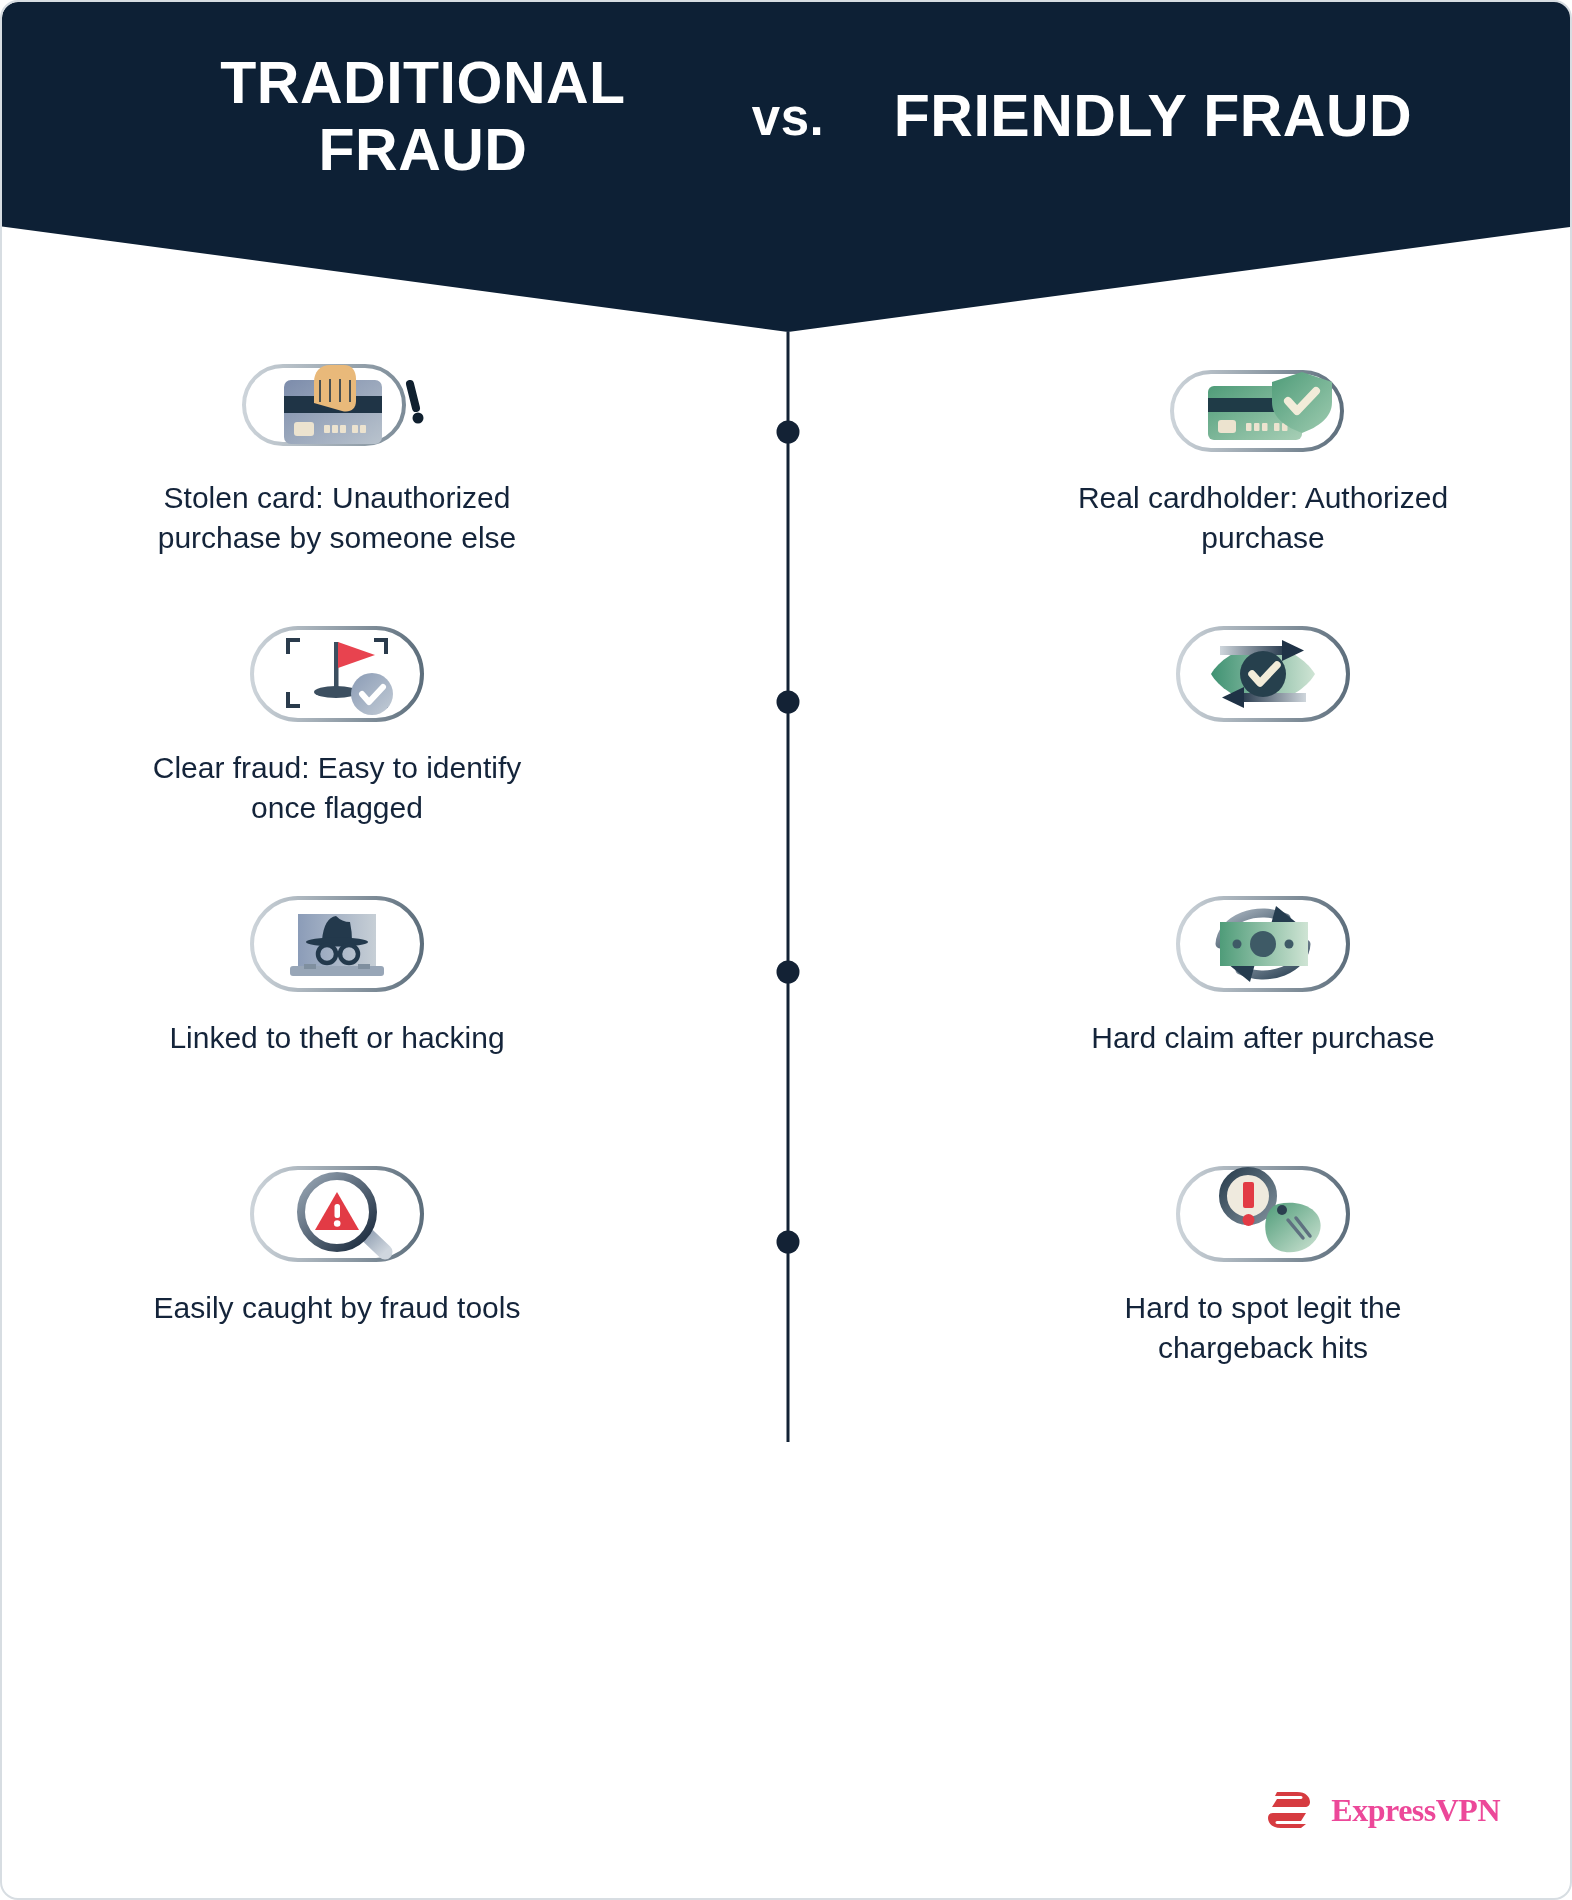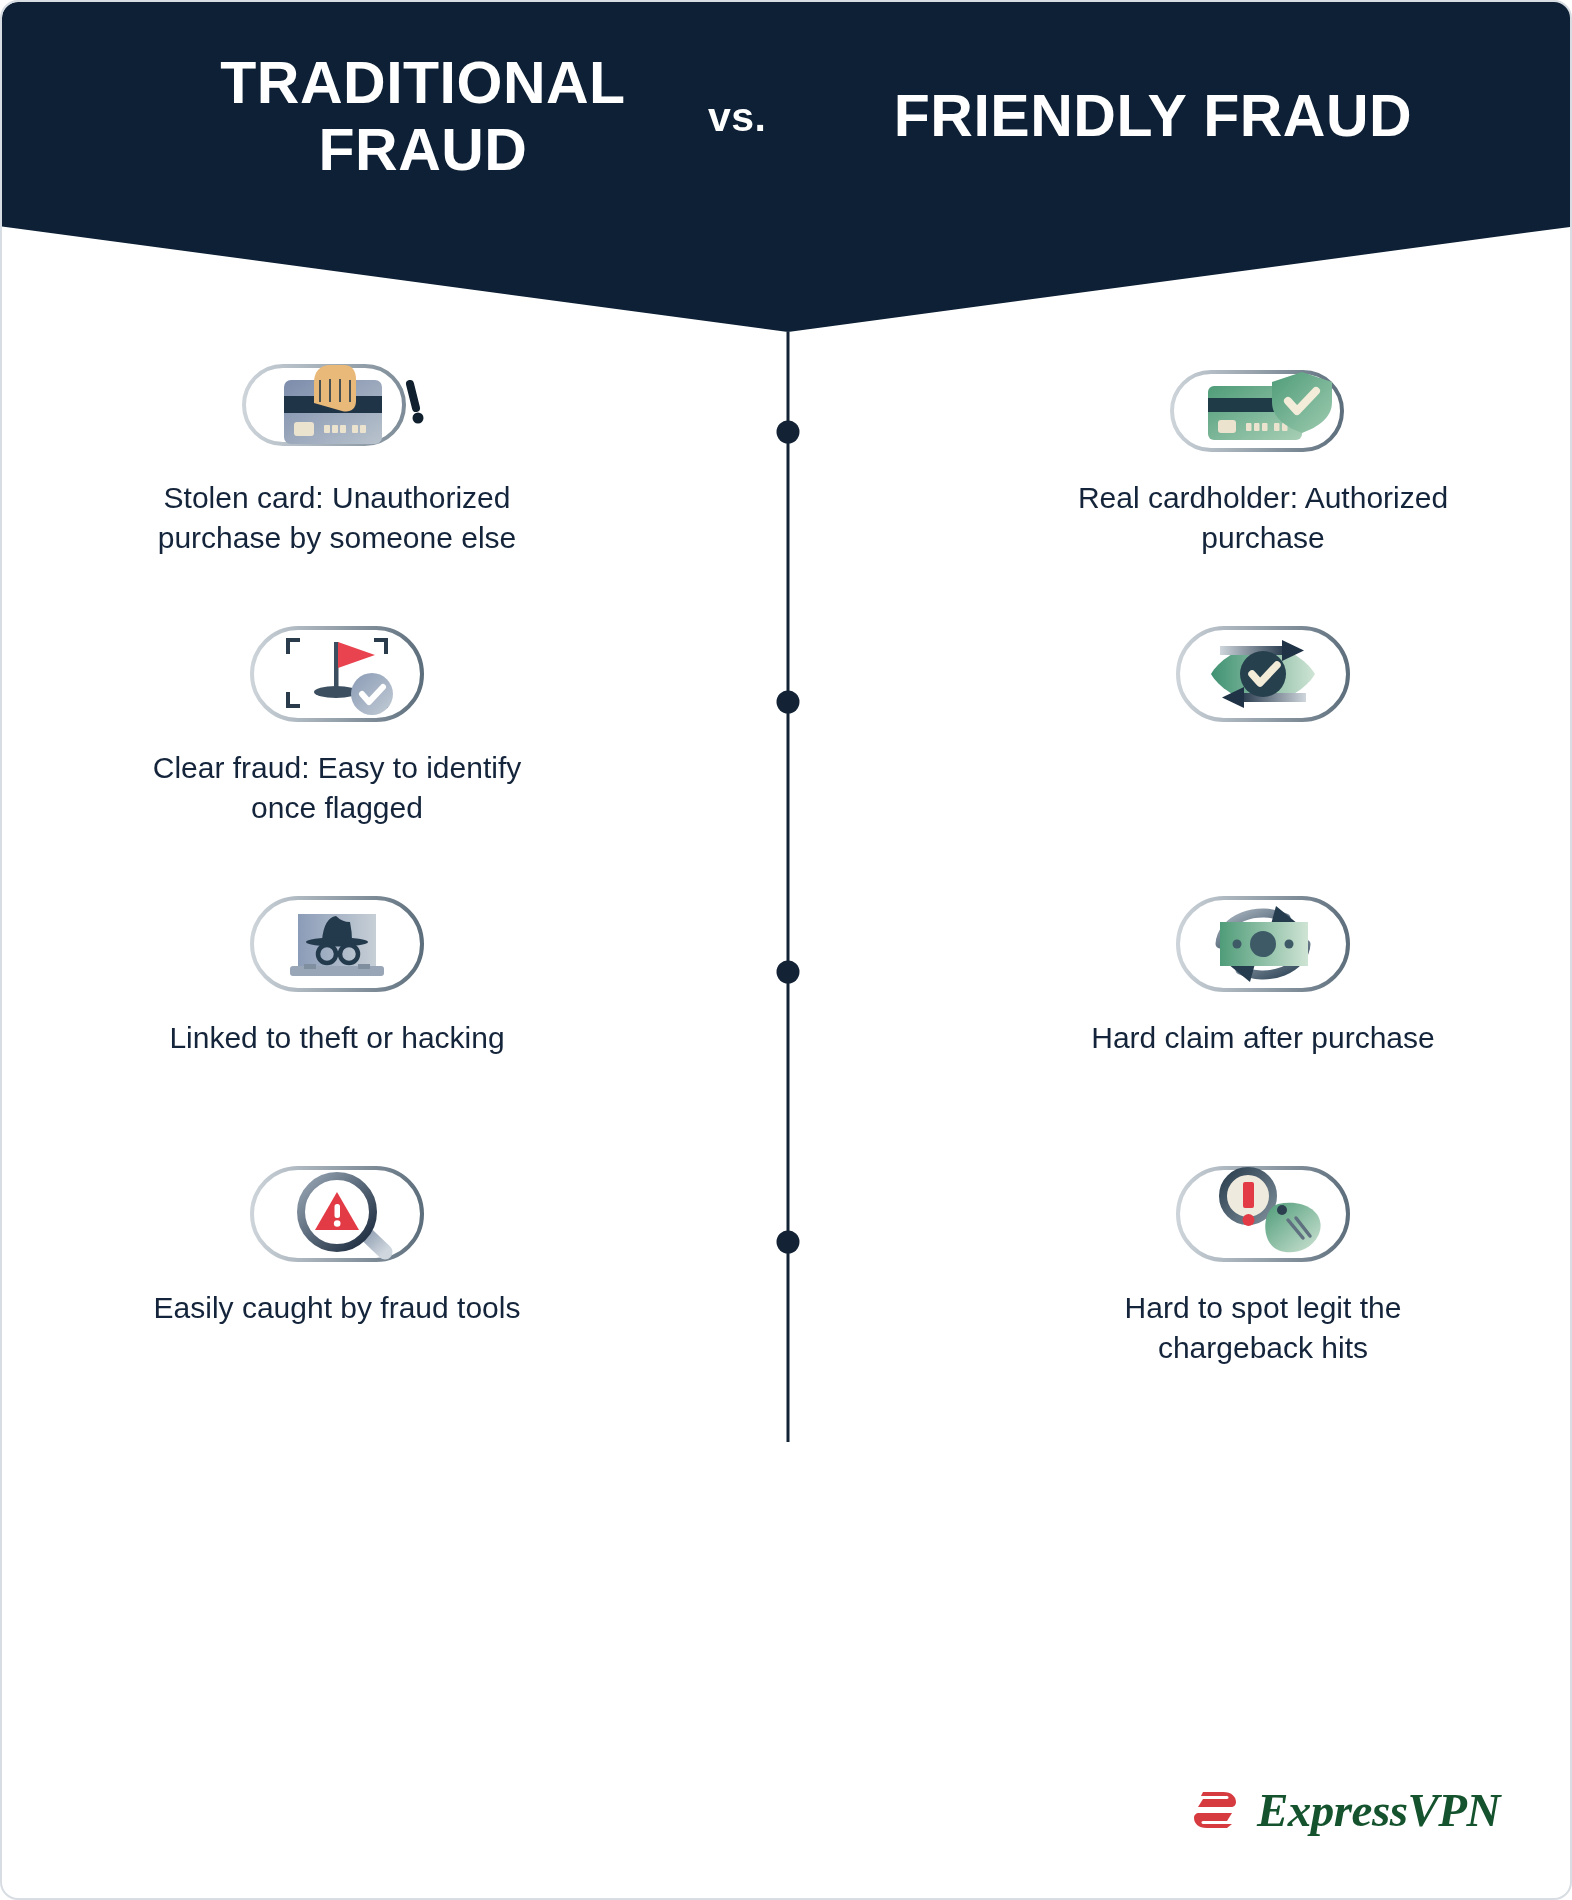--- a/index.html
+++ b/index.html
@@ -56,23 +56,23 @@
     text-align: center;
     color: #ffffff;
     font-size: 59px;
     font-weight: 700;
     line-height: 1.14;
     letter-spacing: 0.5px;
     text-transform: uppercase;
   }
   .hdr-vs {
     width: 160px;
-    text-align: left;
+    text-align: center;
     color: #ffffff;
-    font-size: 41px;
+    font-size: 51px;
     font-weight: 700;
     letter-spacing: 0.5px;
   }
 
   
   .content {
     position: absolute;
     left: 0;
     top: 330px;
     width: 1572px;
@@ -142,25 +142,24 @@
     position: absolute;
     right: 70px;
     bottom: 60px;
     display: flex;
     align-items: center;
     gap: 14px;
   }
   .logo-mark { width: 56px; height: 56px; }
   .logo-text {
     font-family: "Liberation Serif", serif;
-    font-size: 47px;
+    font-size: 32px;
     font-weight: 700;
-    color: #14532d;
+    color: #ec4899;
     letter-spacing: -0.5px;
-    font-style: italic;
   }
   svg { display: block; overflow: visible; }
 </style>
 </head>
 <body>
 
 <div id="infographic">
 
   <div class="header">
     <div class="header-bg"></div>

